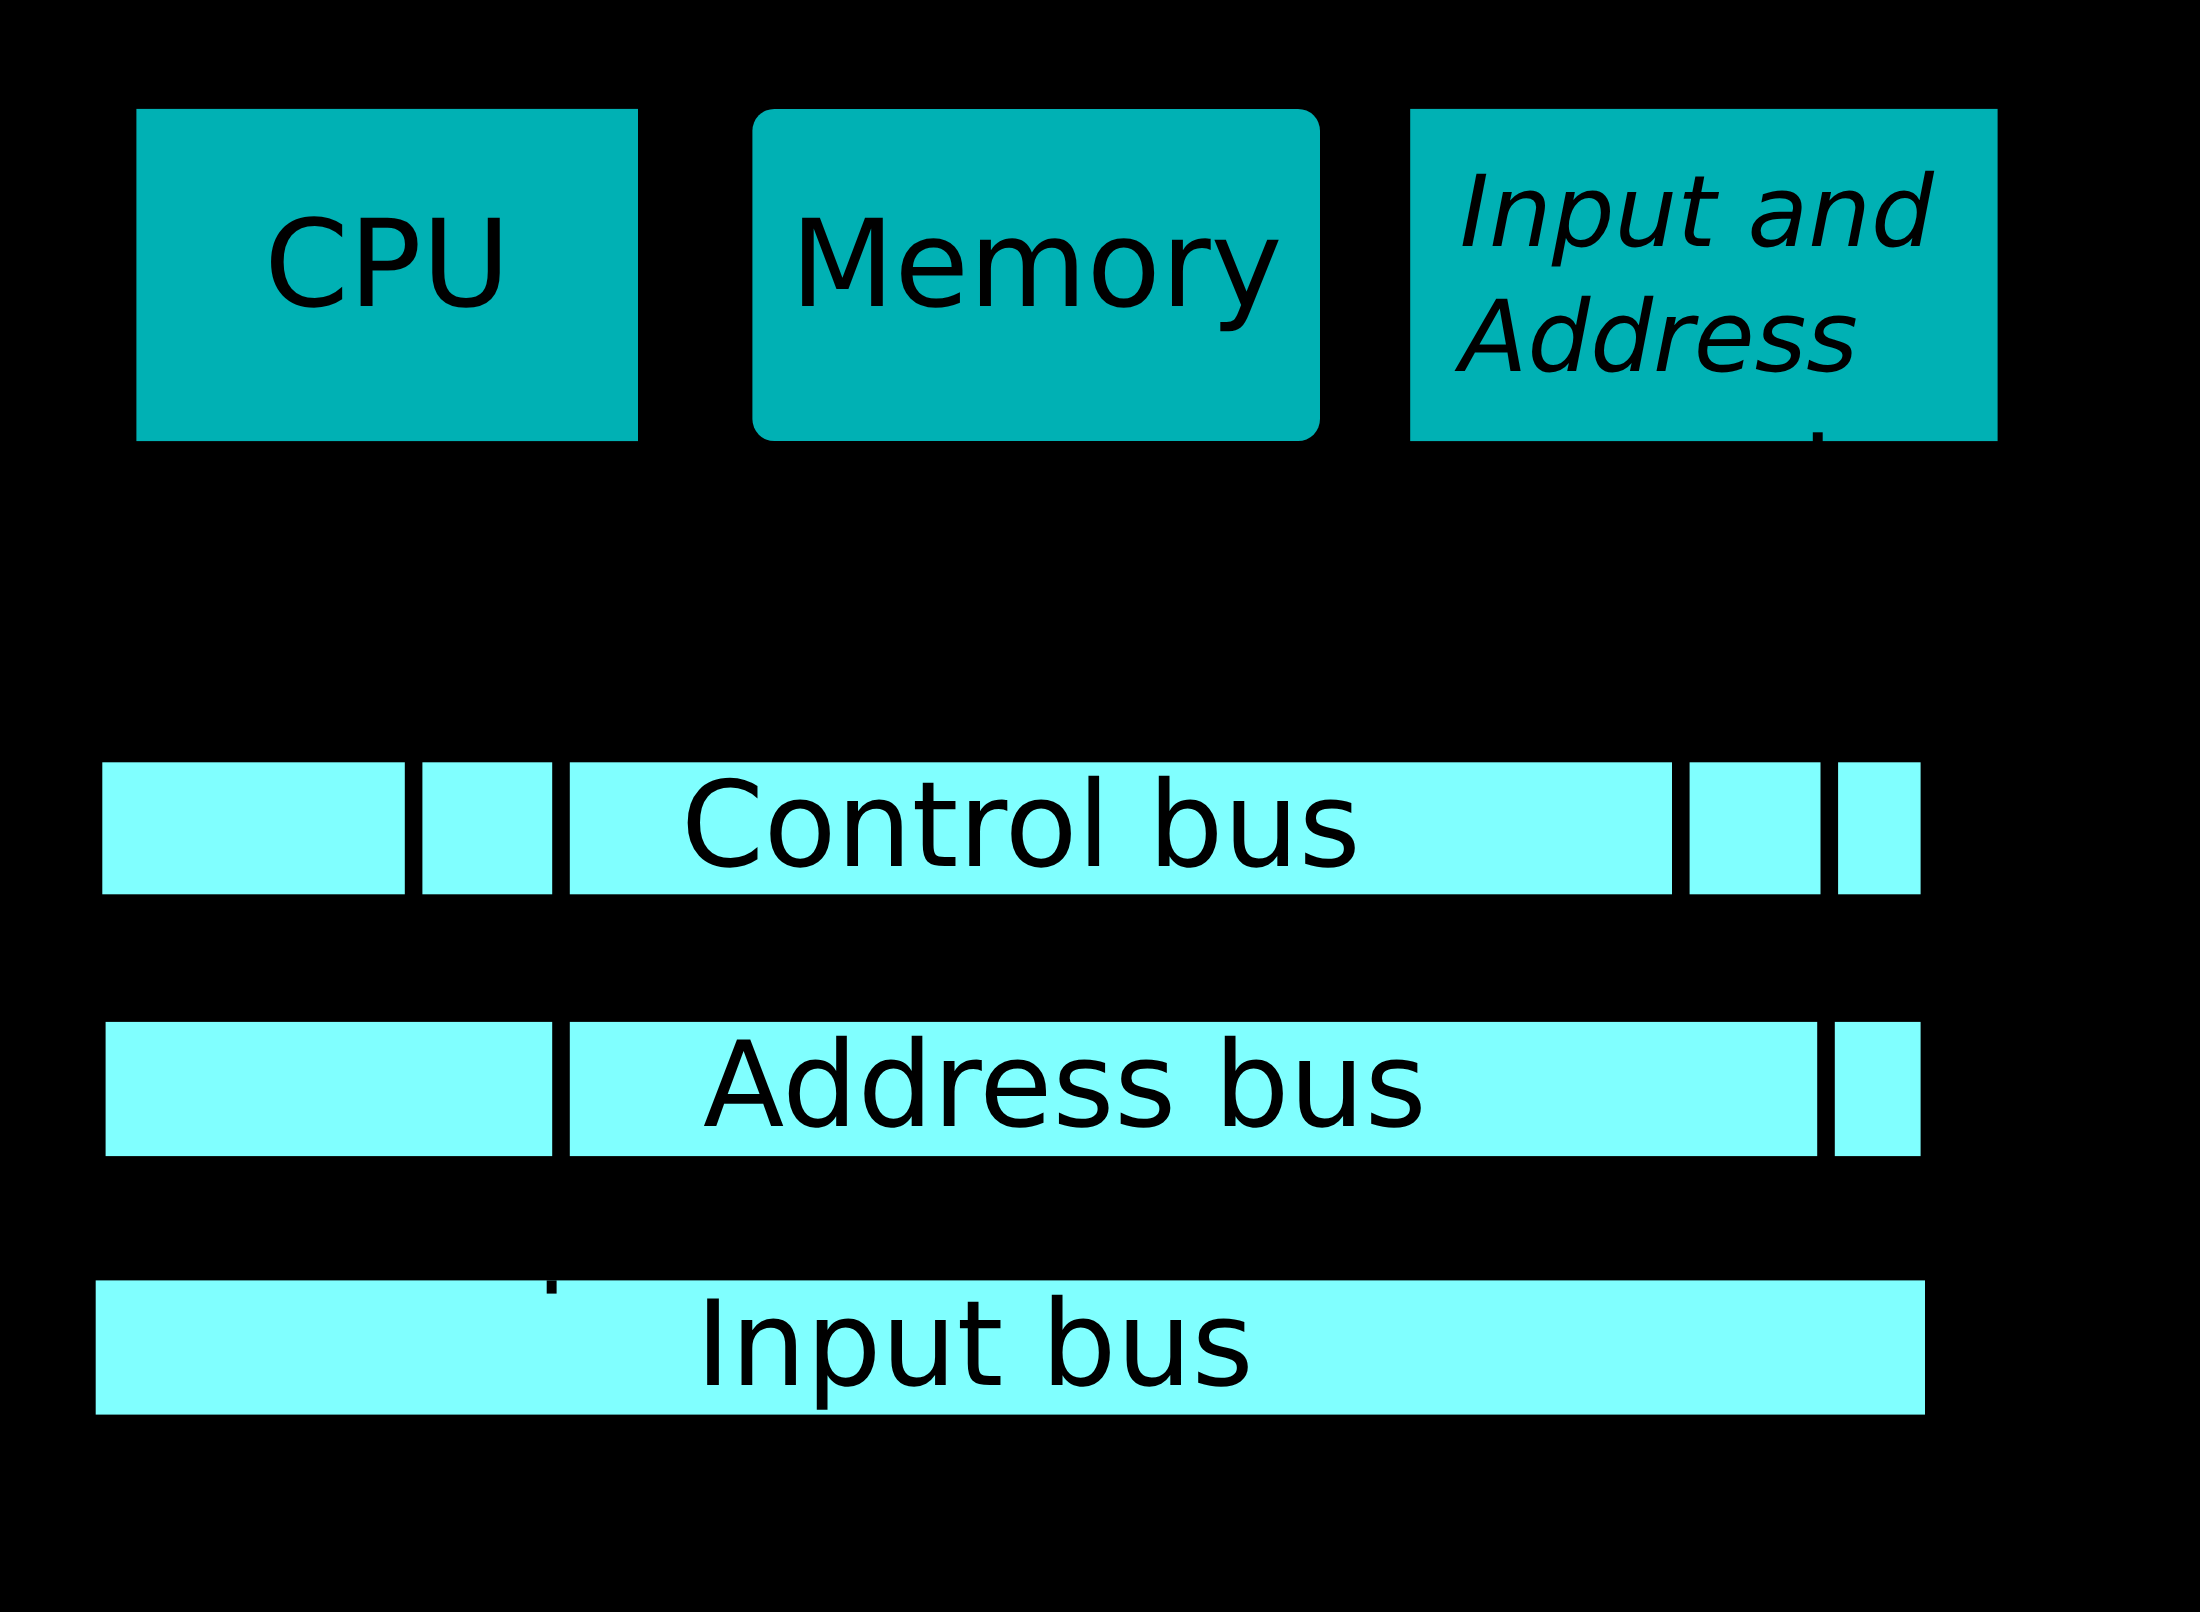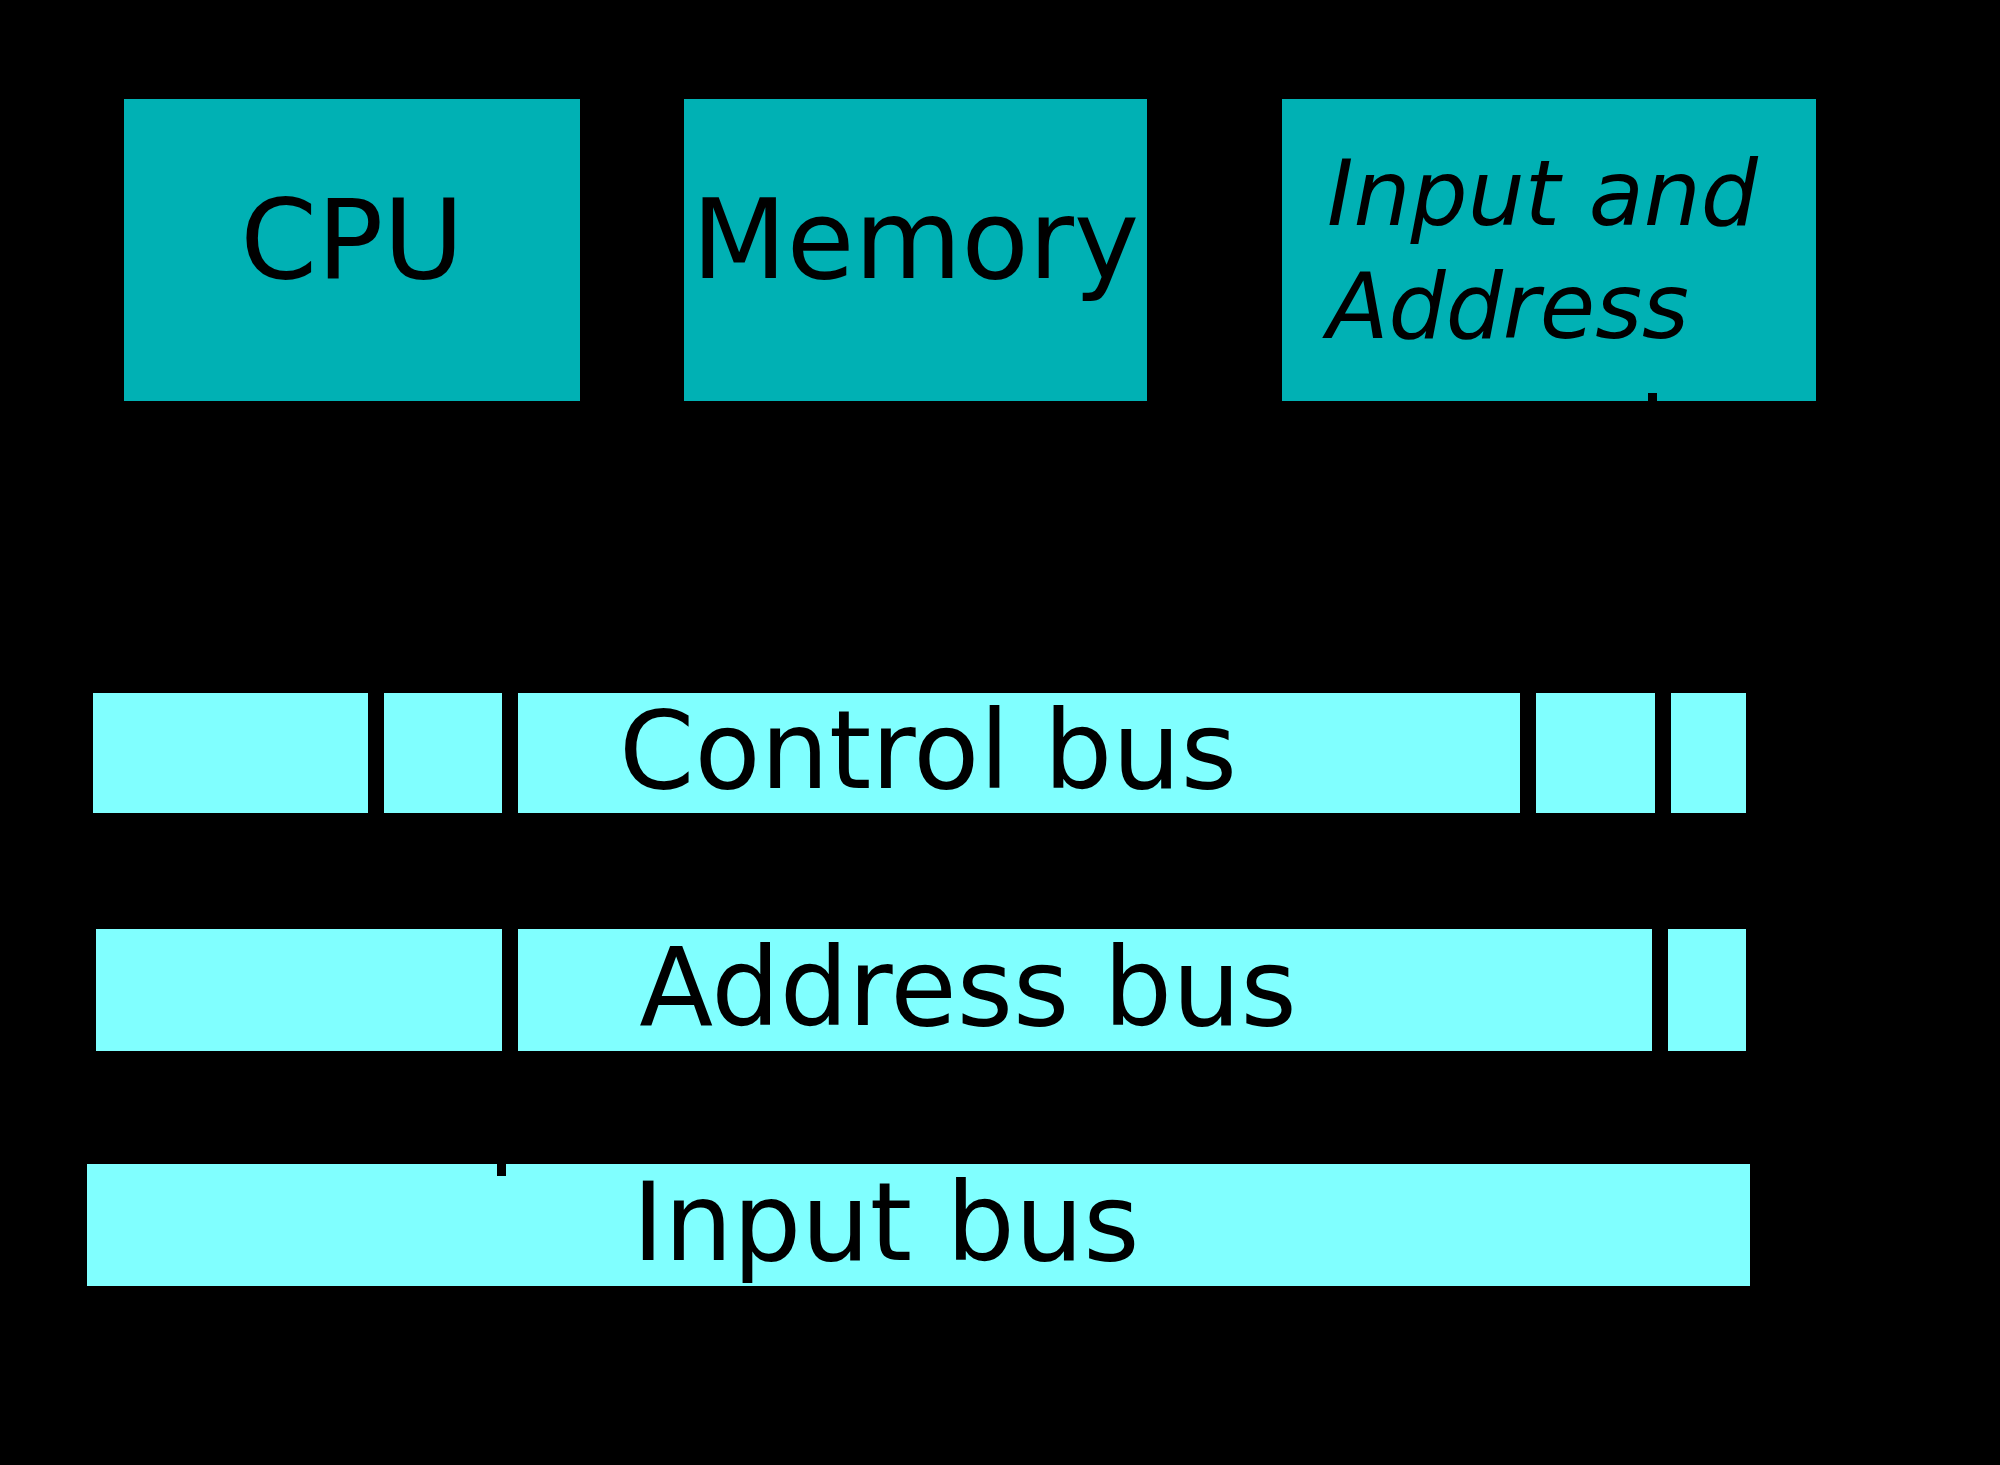--- a/index.html
+++ b/index.html
@@ -15,21 +15,21 @@
   }
 
   
   .box {
     position: absolute;
     top: 99px;
     height: 302px;
     background: var(--box-fill, #00B1B4);
   }
   #box-cpu    { left: 124px;  width: 456px; }
-  #box-memory { left: 684px;  width: 463px; }
+  #box-memory { left: 684px;  width: 516px; border-radius: 20px; }
   #box-io     { left: 1282px; width: 534px; font-style: italic; }
 
   .box-label {
     position: absolute;
     inset: 0;
     display: flex;
     align-items: center;
     justify-content: center;
     font-size: 110px;
     transform: translateY(-10px);

